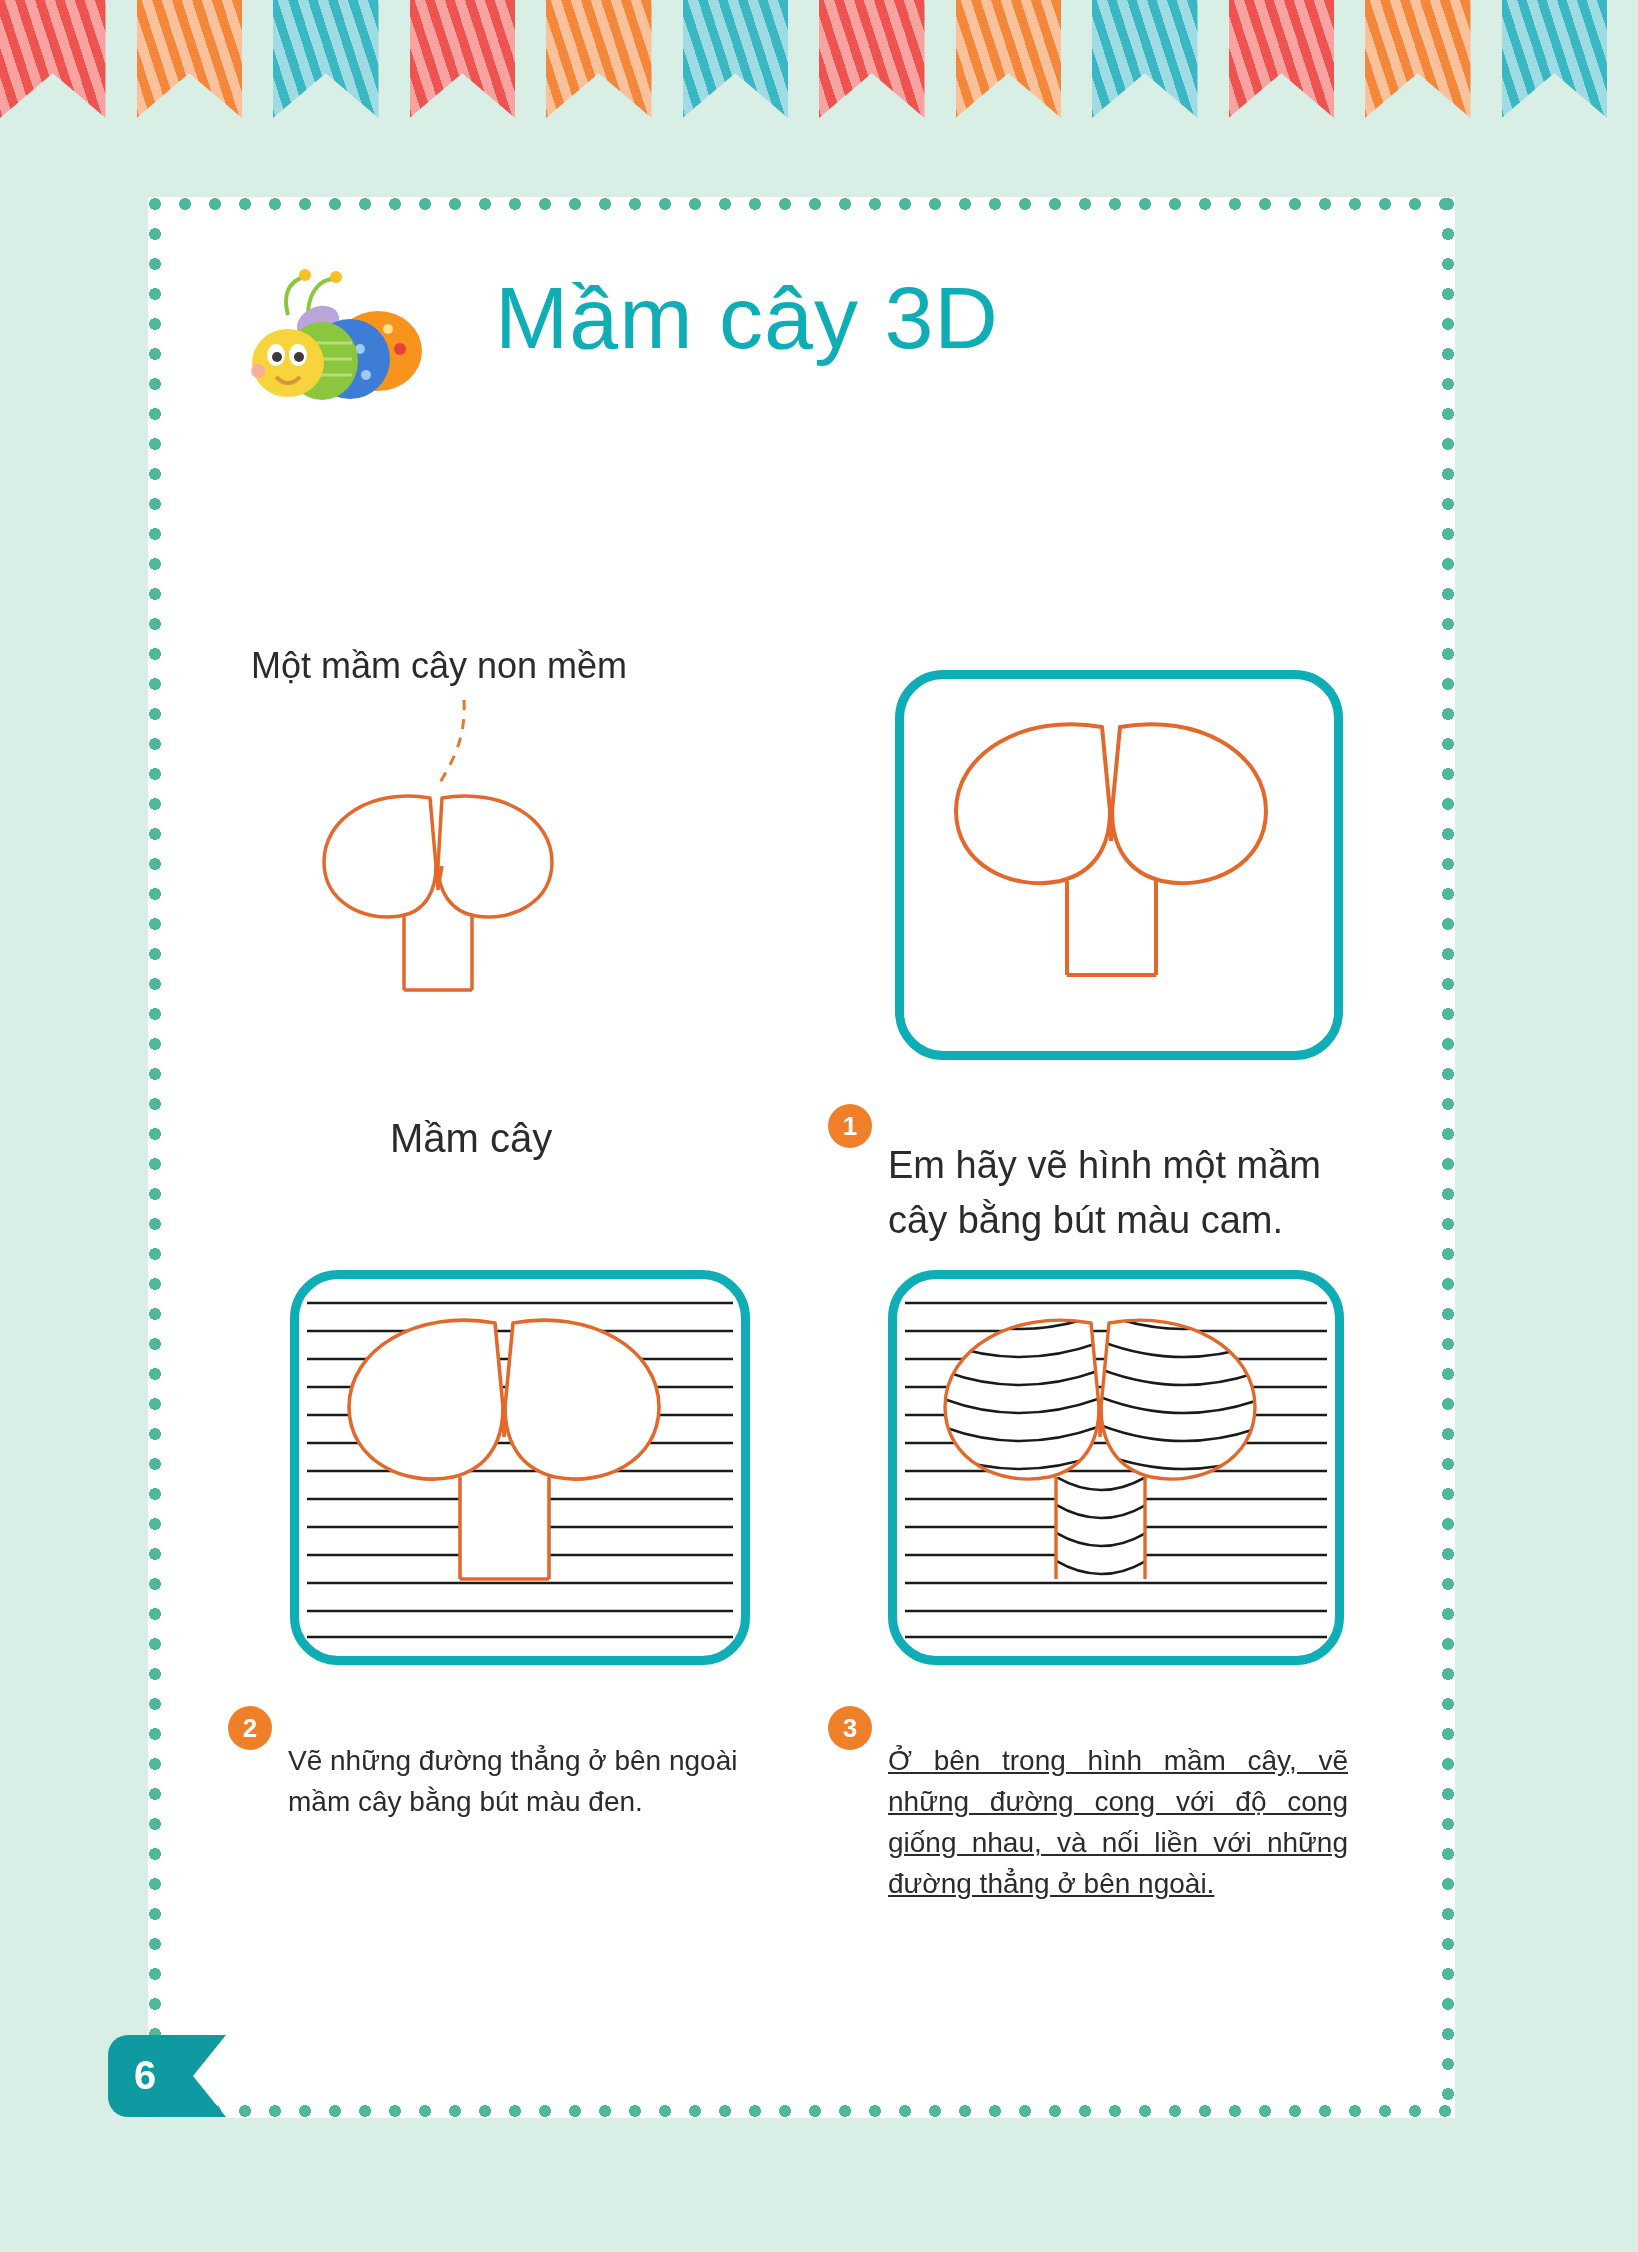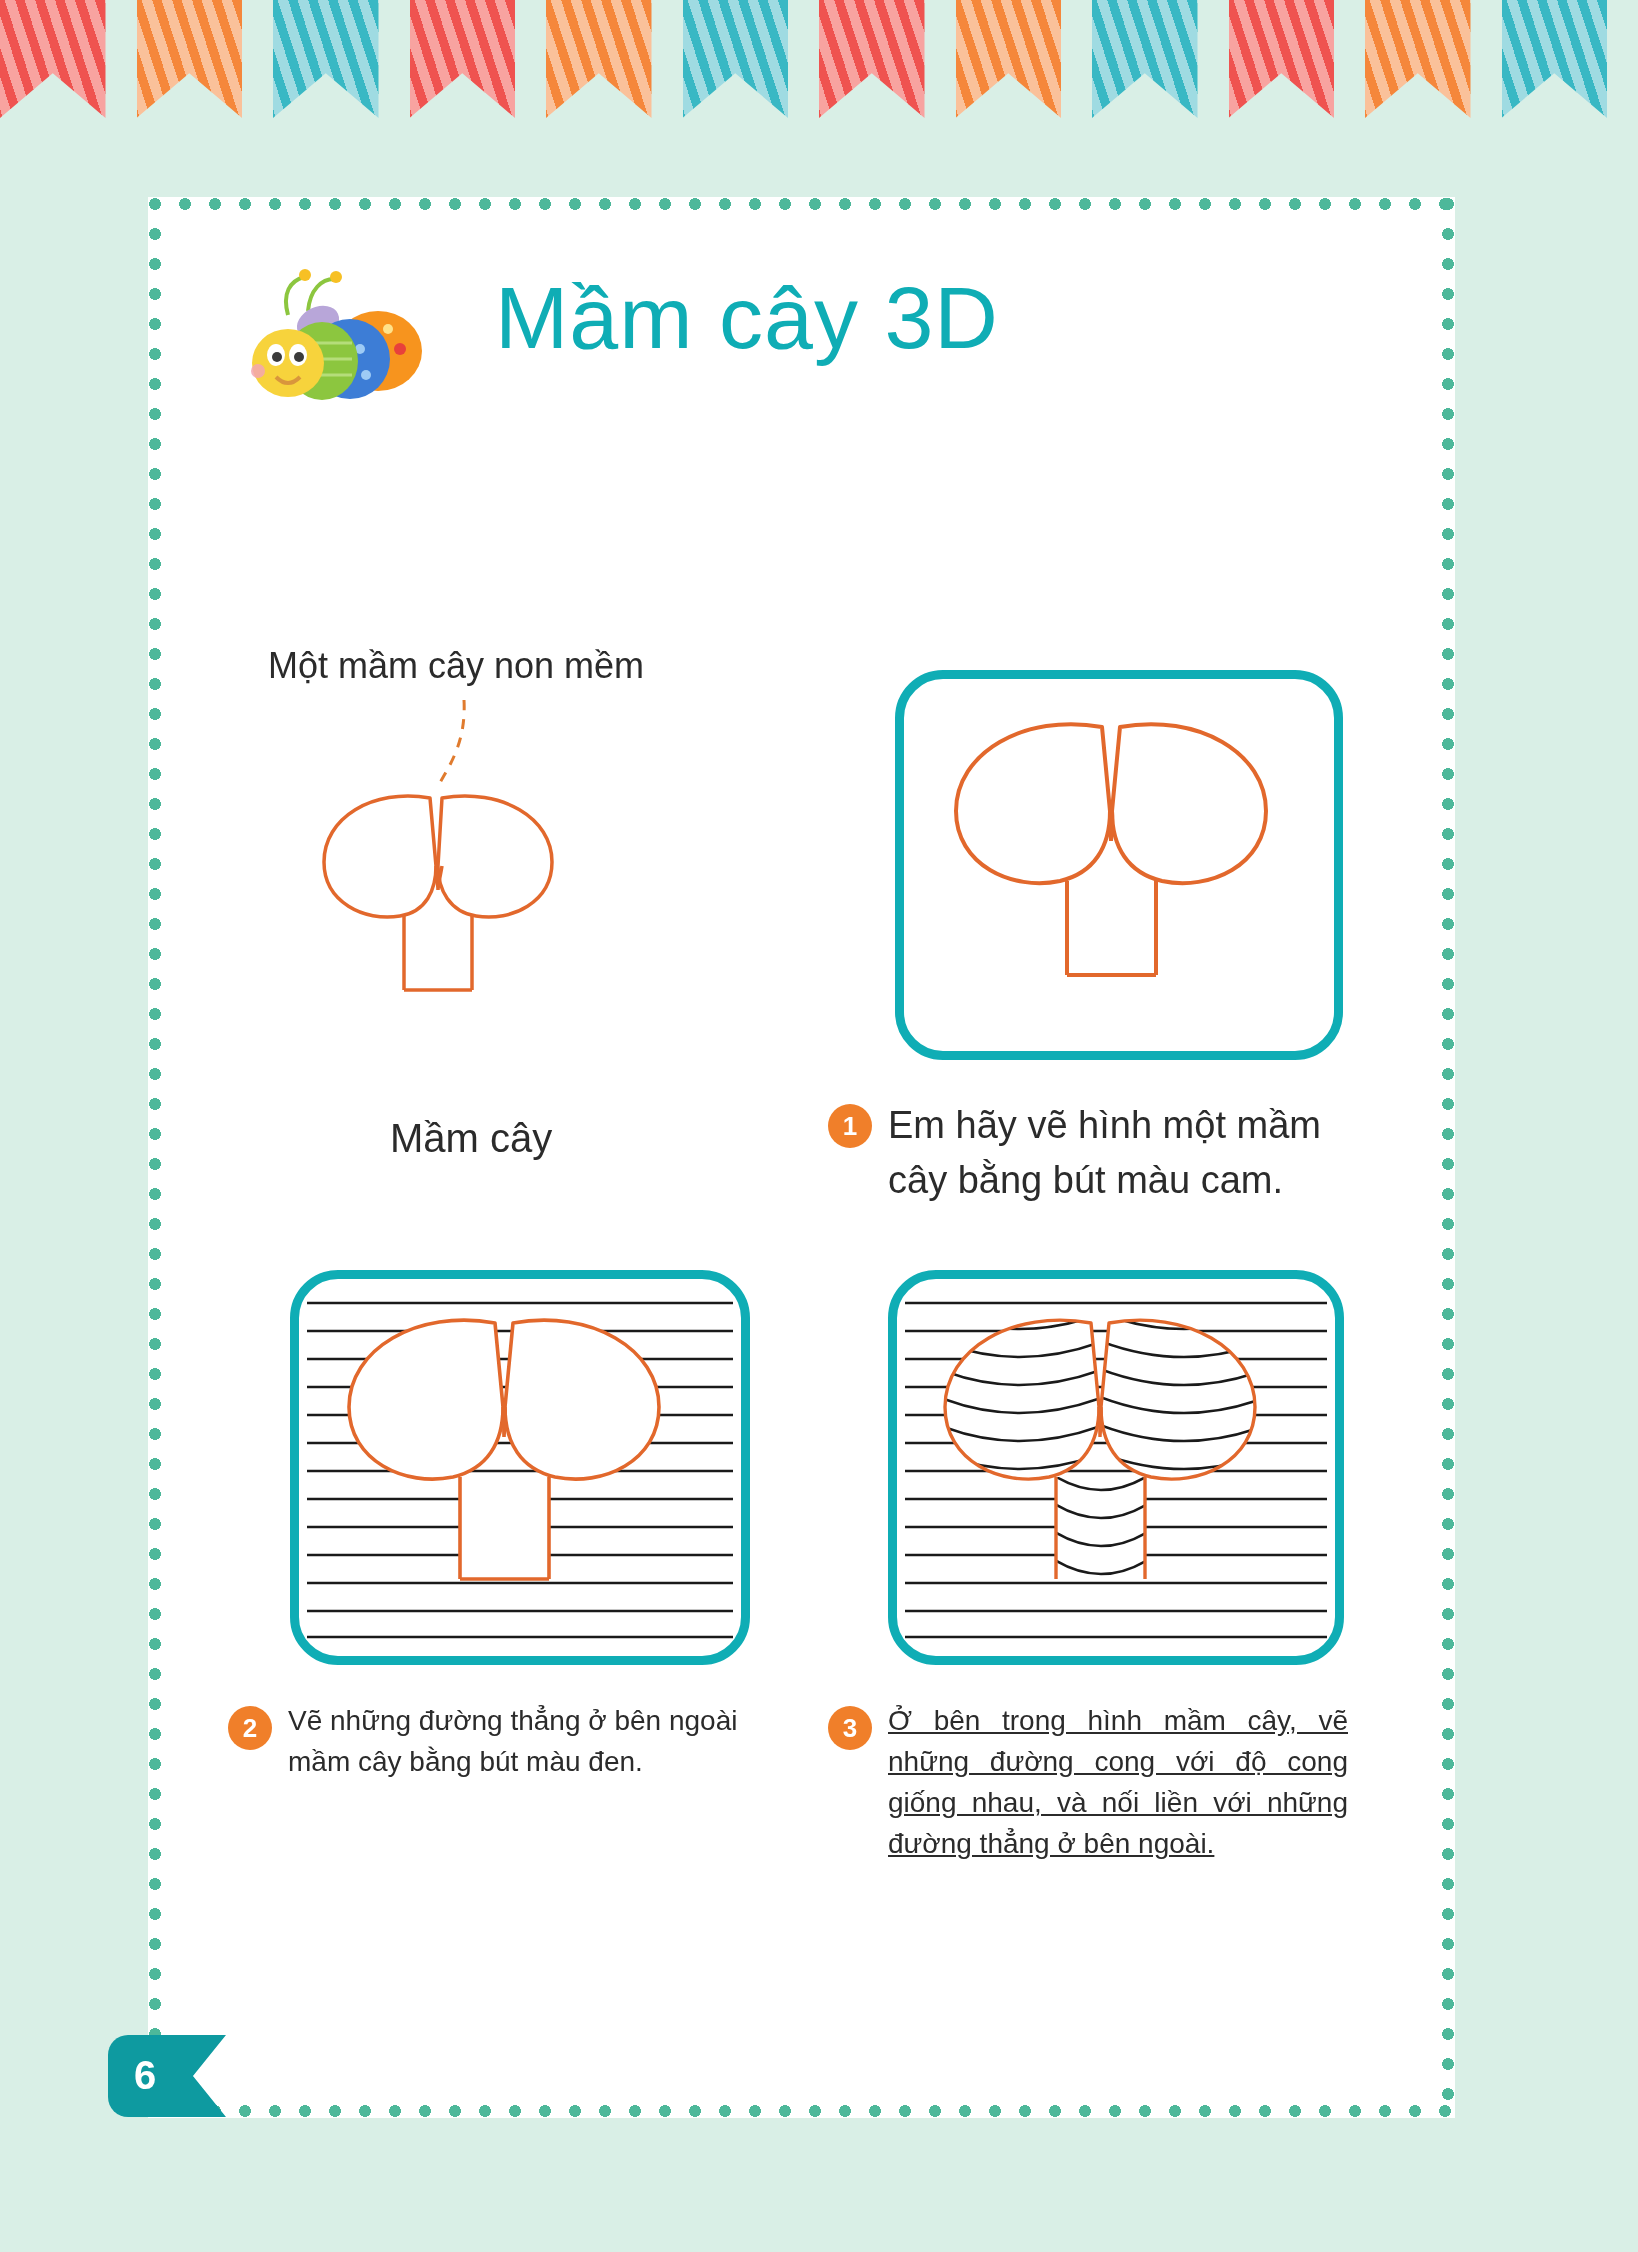--- a/index.html
+++ b/index.html
@@ -89,21 +89,21 @@
     top: 22px;
     font-size: 88px;
     font-weight: normal;
     color: #0fadb5;
     letter-spacing: 1px;
     white-space: nowrap;
   }
 
   #label-top {
     position: absolute;
-    left: 268px;
+    left: 251px;
     top: 645px;
     font-size: 36px;
     color: #2b2b2b;
     z-index: 6;
     white-space: nowrap;
   }
   #label-mamcay {
     position: absolute;
     left: 390px;
     top: 1108px;
@@ -152,21 +152,21 @@
     background: #f07f2a;
     color: #fff;
     font-size: 26px;
     font-weight: bold;
     display: flex;
     align-items: center;
     justify-content: center;
     margin-right: 16px;
     margin-top: 6px;
   }
-  .step-text { color: #2b2b2b; }
+  .step-text { color: #2b2b2b; margin-top: 40px; }
 
   #step1 { left: 828px; top: 1098px; width: 520px; }
   #step1 .step-text { font-size: 38px; line-height: 1.45; }
 
   #step2 { left: 228px; top: 1700px; width: 520px; }
   #step2 .step-text { font-size: 28px; line-height: 1.47; }
 
   #step3 { left: 828px; top: 1700px; width: 520px; }
   #step3 .step-text { font-size: 28px; line-height: 1.47; text-align: justify; text-decoration: underline; }
 

